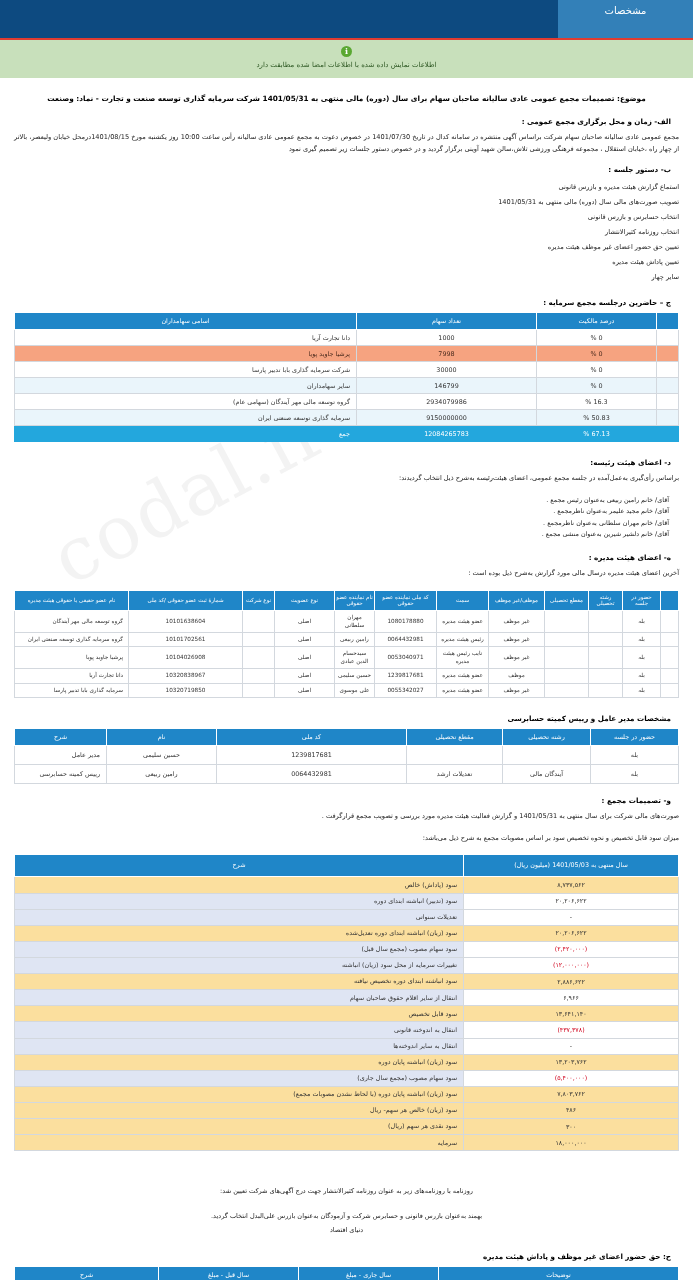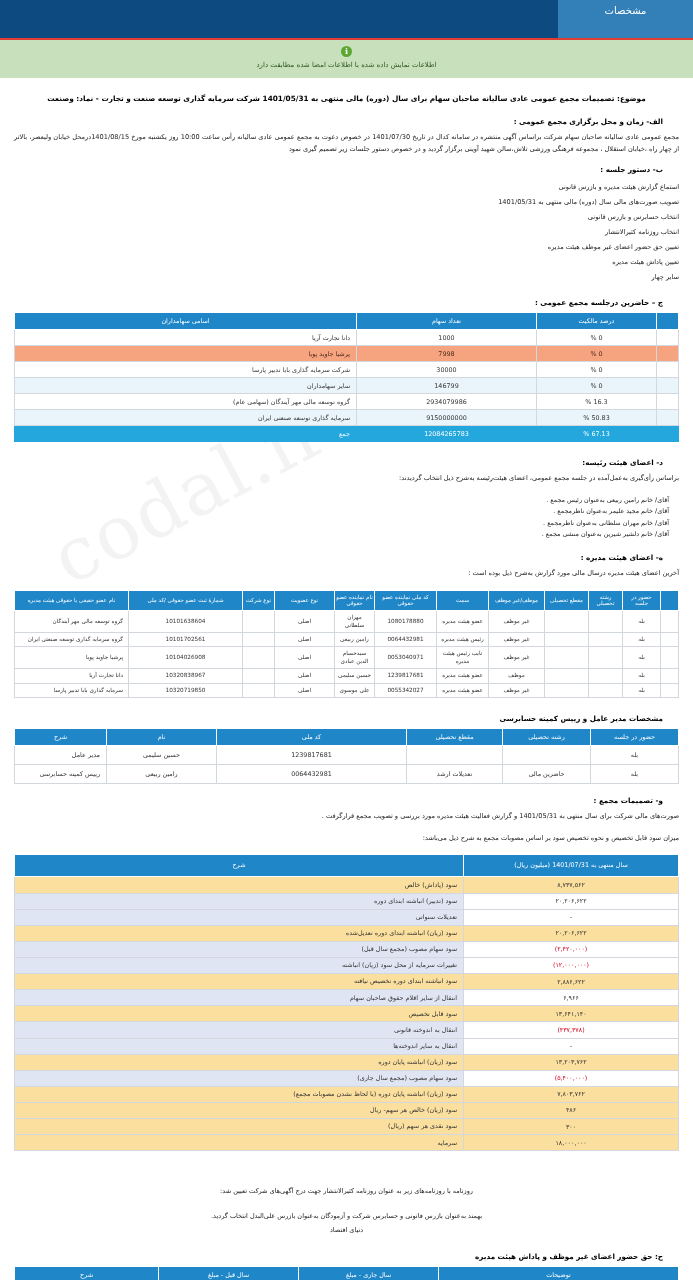--- a/index.html
+++ b/index.html
@@ -78,21 +78,21 @@
     font-weight: bold;
     font-size: 7.3px;
     text-align: center;
     margin-bottom: 14px;
     color: #000;
   }
 
   .sec-head {
     font-weight: bold;
     font-size: 7.2px;
-    margin: 0 16px 5px 0;
+    margin: 0 8px 5px 0;
     color: #000;
   }
   .para {
     font-size: 6.6px;
     line-height: 1.85;
     text-align: justify;
     margin: 0 0 10px 0;
     color: #222;
   }
   .agenda-list {
@@ -247,21 +247,21 @@
   <ul class="agenda-list">
     <li>استماع گزارش هیئت مدیره و بازرس قانونی</li>
     <li>تصویب صورت‌های مالی سال (دوره) مالی منتهی به 1401/05/31</li>
     <li>انتخاب حسابرس و بازرس قانونی</li>
     <li>انتخاب روزنامه کثیرالانتشار</li>
     <li>تعیین حق حضور اعضای غیر موظف هیئت مدیره</li>
     <li>تعیین پاداش هیئت مدیره</li>
     <li>سایر چهار</li>
   </ul>
 
-  <div class="sec-head">ج – حاضرین درجلسه مجمع عمومی :</div>
+  <div class="sec-head">ج – حاضرین درجلسه مجمع سرمایه :</div>
   <table class="sh-table framed">
     <colgroup>
       <col class="c-blank">
         <col class="c-pct">
         <col class="c-num">
         <col>
     </colgroup>
     <thead>
       <tr>
         <th></th>
@@ -459,21 +459,21 @@
       <tr>
         <td>بله</td>
         <td></td>
         <td></td>
         <td>1239817681</td>
         <td>حسین سلیمی</td>
         <td class="name-cell">مدیر عامل</td>
       </tr>
       <tr>
         <td>بله</td>
-        <td>حاضرین مالی</td>
+        <td>آیندگان مالی</td>
         <td>تعدیلات ارشد</td>
         <td>0064432981</td>
         <td>رامین ربیعی</td>
         <td class="name-cell">رییس کمیته حسابرسی</td>
       </tr>
     </tbody>
   </table>
 
   <div class="spacer-sm"></div>
 
@@ -481,21 +481,21 @@
   <div class="para tight">صورت‌های مالی شرکت برای سال منتهی به 1401/05/31 و گزارش فعالیت هیئت مدیره مورد بررسی و تصویب مجمع قرارگرفت .</div>
   <div class="para">میزان سود قابل تخصیص و نحوه تخصیص سود بر اساس مصوبات مجمع به شرح ذیل می‌باشد:</div>
 
   <table class="fin-table framed">
     <colgroup>
         <col class="c-val">
         <col>
       </colgroup>
     <thead>
       <tr>
-        <th>سال منتهی به 1401/07/31 (میلیون ریال)</th>
+        <th>سال منتهی به 1401/05/03 (میلیون ریال)</th>
         <th>شرح</th>
       </tr>
     </thead>
     <tbody>
       <tr class="even">
           <td class="val">۸,۷۳۷,۵۶۲</td>
           <td class="lbl">سود (پاداش) خالص</td>
         </tr>
       <tr class="odd">
           <td class="val">۲۰,۲۰۶,۶۲۲</td>

